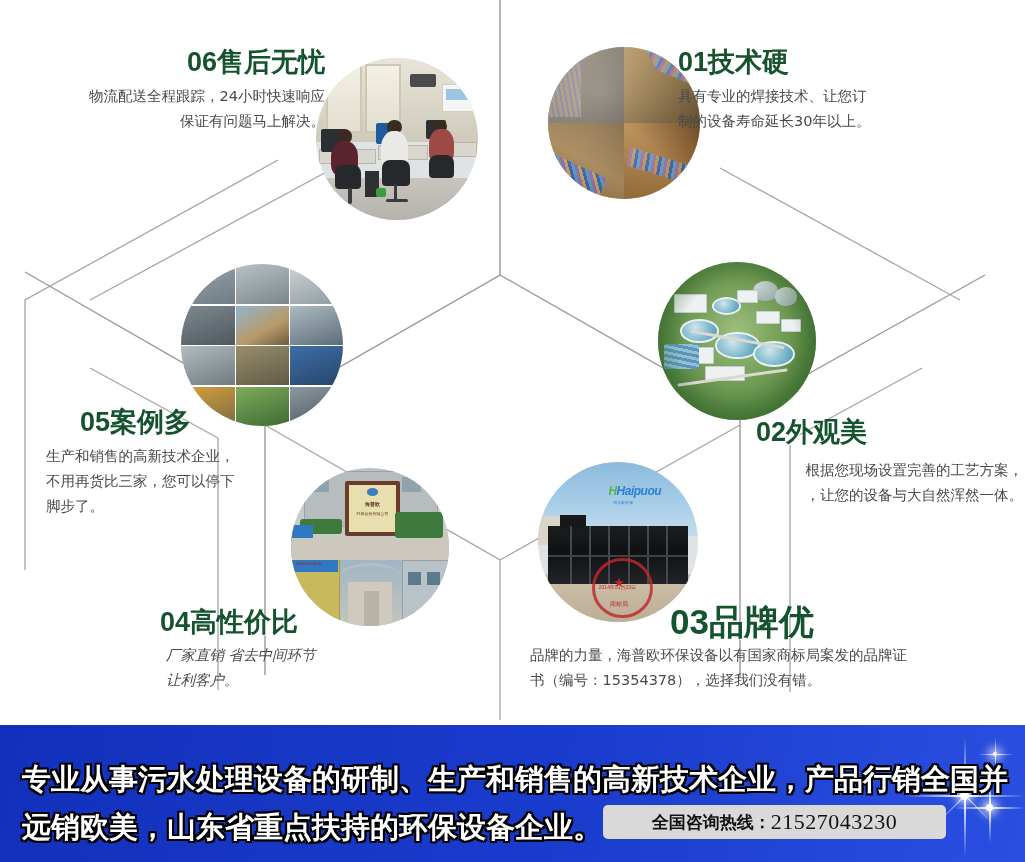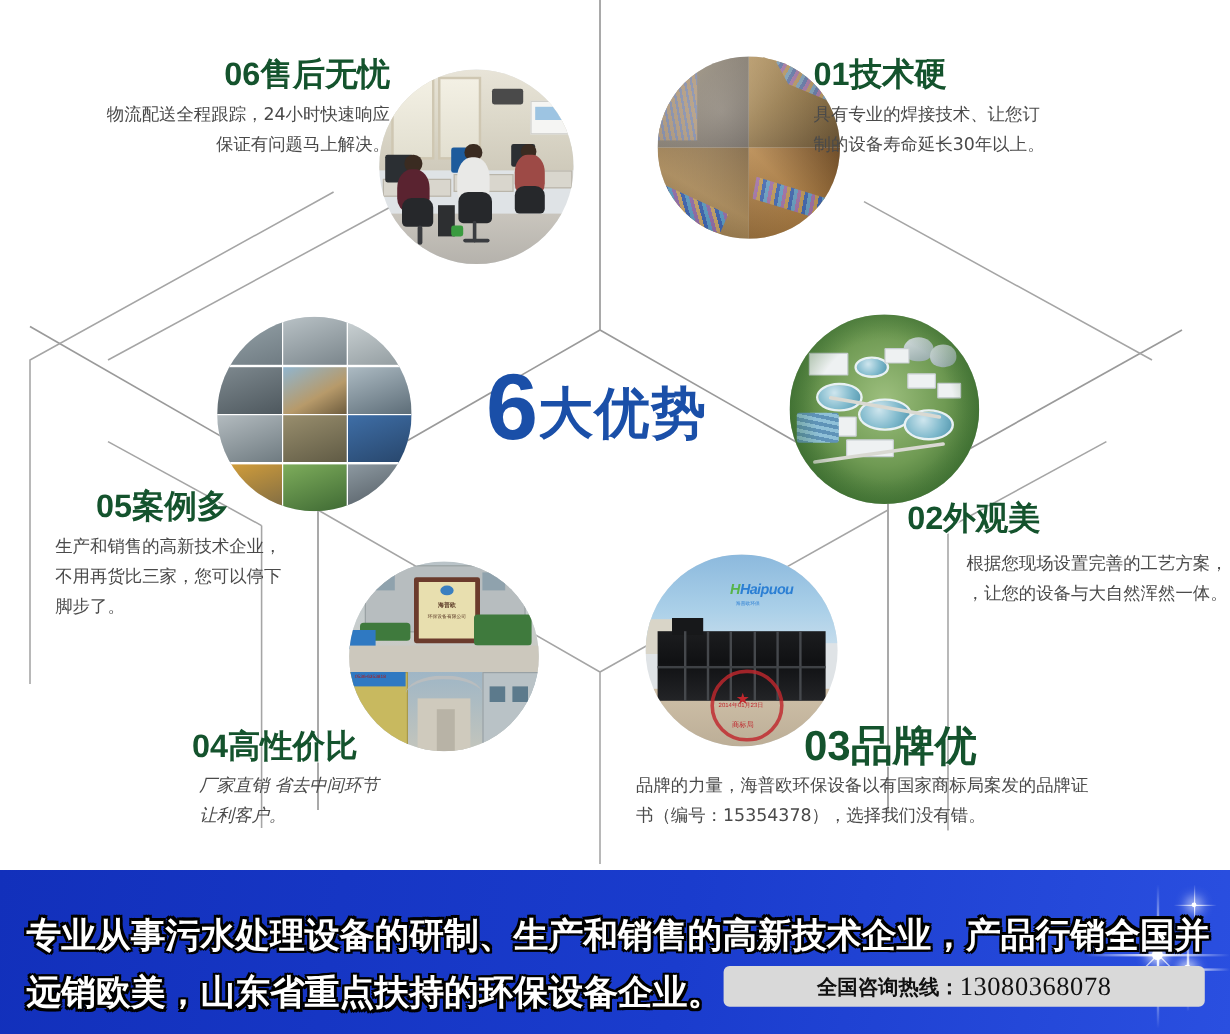--- a/index.html
+++ b/index.html
@@ -301,23 +301,20 @@
       <div class="cell" style="left:66.6%;top:75%;width:33.4%;height:25%;background:linear-gradient(160deg,#8e9aa2,#495259);"></div>
 
       <div style="position:absolute;left:33.1%;top:0;width:1.4px;height:100%;background:#fff;"></div>
       <div style="position:absolute;left:66.4%;top:0;width:1.4px;height:100%;background:#fff;"></div>
       <div style="position:absolute;left:0;top:24.8%;width:100%;height:1.4px;background:#fff;"></div>
       <div style="position:absolute;left:0;top:49.8%;width:100%;height:1.4px;background:#fff;"></div>
       <div style="position:absolute;left:0;top:74.8%;width:100%;height:1.4px;background:#fff;"></div>
     </div>
   </div>
 
-  <div class="center6" style="left:405px;top:300px;">
-    <span class="n">6</span><span class="w">大优势</span>
-  </div>
 
   <div class="blk" style="left:0px;top:45px;width:325px;text-align:right;">
     <div class="head-txt" style="font-size:27px;line-height:34px;">
       <span class="head-num">06</span><span>售后无忧</span>
     </div>
     <div class="body-txt" style="margin-top:5px;">
       <div>物流配送全程跟踪，24小时快速响应</div>
       <div>保证有问题马上解决。</div>
     </div>
   </div>
@@ -392,18 +389,18 @@
       <div class="h" style="left:0;top:17px;width:36px;height:1px;"></div>
       <div class="v" style="left:17px;top:0;width:1px;height:36px;"></div>
       <div class="core" style="left:15px;top:15px;width:4px;height:4px;"></div>
     </div>
 
     <div class="banner-txt" style="left:22px;top:29px;">专业从事污水处理设备的研制、生产和销售的高新技术企业，产品行销全国并</div>
     <div class="banner-txt" style="left:22px;top:77px;">远销欧美，山东省重点扶持的环保设备企业。</div>
 
   </div>
 
-  <div class="hotline" style="left:603px;top:805px;width:401px;height:34px;">
+  <div class="hotline" style="left:603px;top:805px;width:343px;height:34px;">
     <span class="lbl">全国咨询热线：</span>
-      <span class="num">13080368078</span>
+      <span class="num">21527043230</span>
   </div>
 
 </div>
 
 </body></html>

